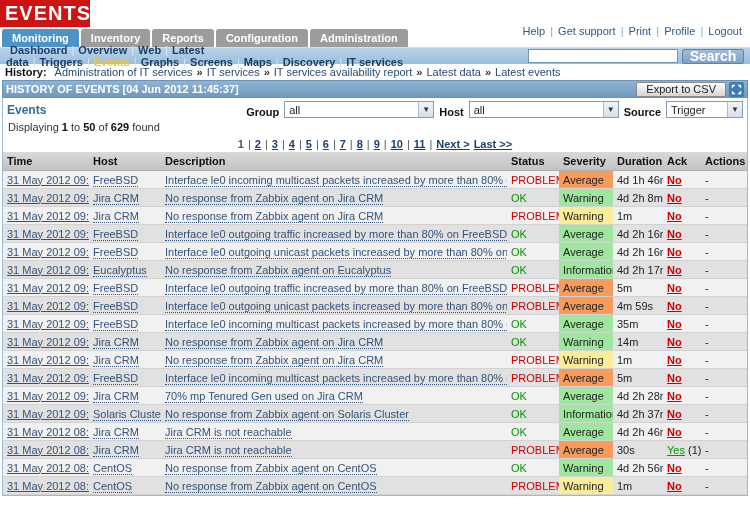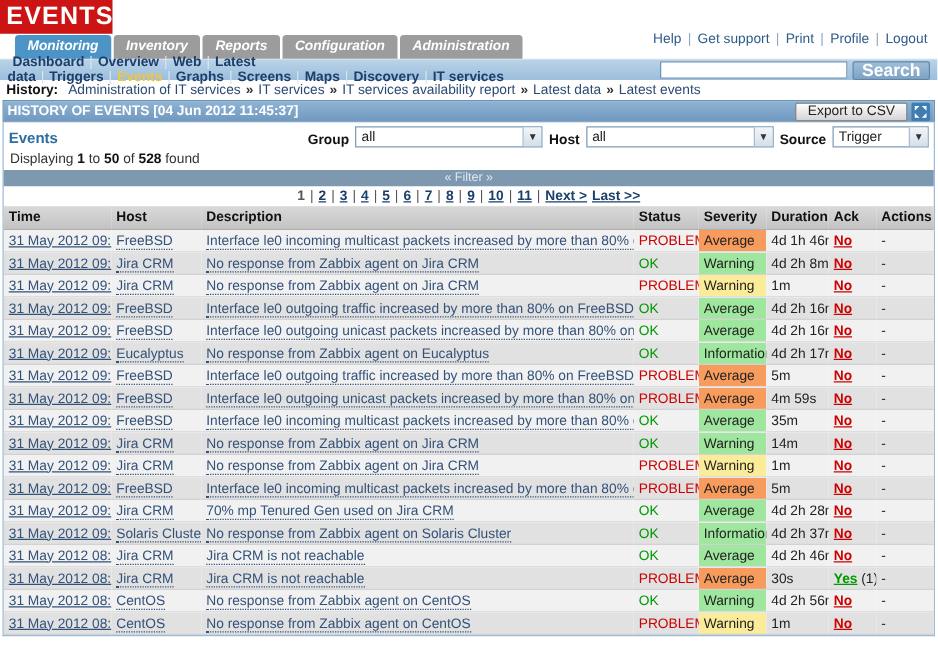--- a/index.html
+++ b/index.html
@@ -14,21 +14,21 @@
   .top { height:28px; position:relative; background:#fff; }
   .logo {
     position:absolute; left:0; top:0; width:90px; height:27px;
     background:#CC1414; color:#fff; font-weight:bold; font-size:20px;
     display:flex; align-items:center; padding-left:5px; letter-spacing:1px;
   }
   .userlinks { position:absolute; right:6px; top:25px; color:#8AA5BF; }
   .userlinks a { color:#2E5C88; text-decoration:none; margin:0 2px; }
 
   
-  .tabs { height:19px; display:flex; padding-left:12px; gap:2px; background:#fff;font-style:italic; }
+  .tabs { height:19px; display:flex; align-items:flex-end; padding-left:2px; gap:2px; background:#fff; }
   .tab {
     background:#9C9C9C; color:#fff; font-weight:bold; font-size:11px;
     padding:3px 10px 2px; border-radius:3px 3px 0 0; line-height:13px;
   }
   .tab.active { background:#4B94C5; }
 
   
   .subnav {
     height:17px; background:linear-gradient(#B9D2E8,#9CBEDC);
     display:flex; align-items:center; padding:0 6px; border-top:1px solid #CFE0EF;
@@ -103,21 +103,21 @@
   }
   td { padding:2px 4px; height:18px; overflow:hidden; white-space:nowrap; border-bottom:1px solid #D2D2D2; }
   tr.odd td { background:#F1F1F1; }
   tr.even td { background:#E1E1E1; }
   td.c-sev { background-clip:padding-box; color:#222; }
   td a.tlink { color:#33527A; text-decoration:underline; }
   td a.dlink { color:#33527A; text-decoration:none; border-bottom:1px dotted #33527A; }
   .st-problem { color:#CC0000; }
   .st-ok { color:#009900; }
   a.ack-no { color:#CC0000; font-weight:bold; text-decoration:underline; }
-  a.ack-yes { color:#009900; font-weight:bold; text-decoration:underline; }
+  a.ack-yes { color:#009900; font-weight:normal; text-decoration:underline; }
   col.c0{width:86px} col.c1{width:72px} col.c2{width:346px} col.c3{width:52px}
   col.c4{width:54px} col.c5{width:50px} col.c6{width:38px} col.c7{width:46px}
 </style>
 </head>
 <body>
 
 <div class="top">
   <div class="logo">EVENTS</div>
   <div class="userlinks"><a>Help</a> | <a>Get support</a> | <a>Print</a> | <a>Profile</a> | <a>Logout</a></div>
 </div>
@@ -174,27 +174,24 @@
         </span>
       </span>
   </div>
 
   <div class="displaying">
     <span>Displaying</span>
     <b>1</b>
     <span>to</span>
     <b>50</b>
     <span>of</span>
-    <b>528</b>
+    <b>629</b>
     <span>found</span>
   </div>
 
-  <div class="filterbar">
-    <span>« Filter »</span>
-  </div>
 
   <div class="pagination">
       <span class="cur">1</span>
       <span class="psep">|</span>
       <a>2</a>
       <span class="psep">|</span>
       <a>3</a>
       <span class="psep">|</span>
       <a>4</a>
       <span class="psep">|</span>

